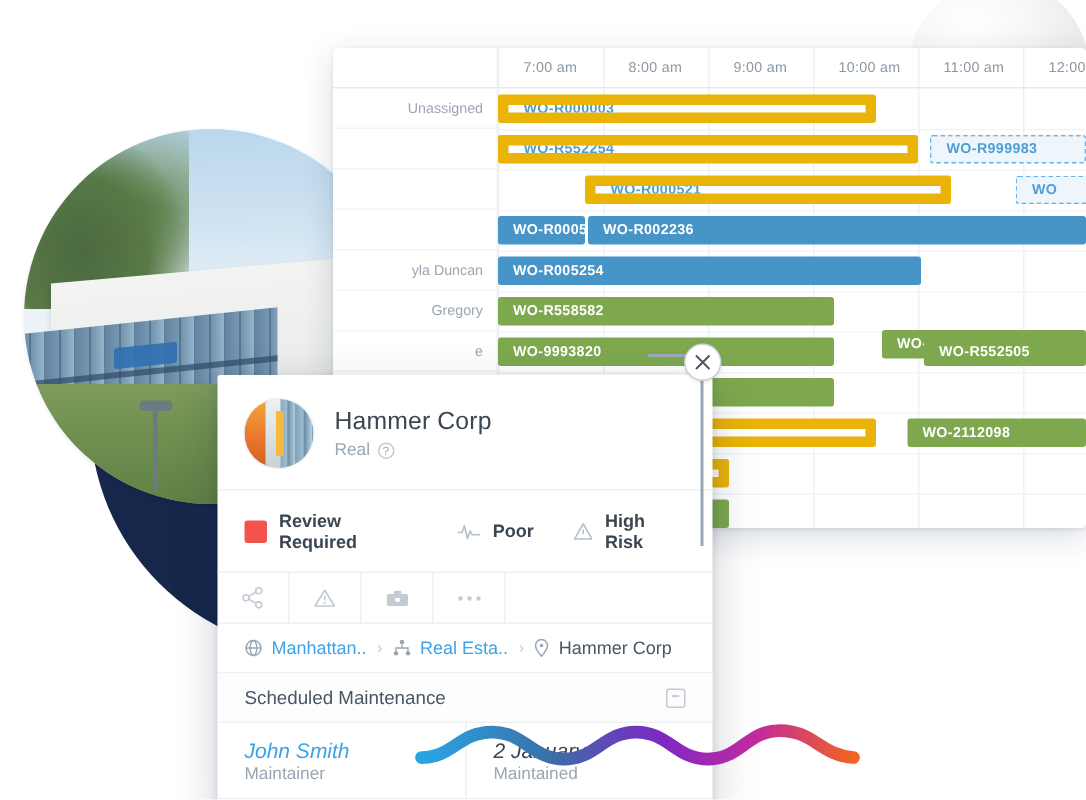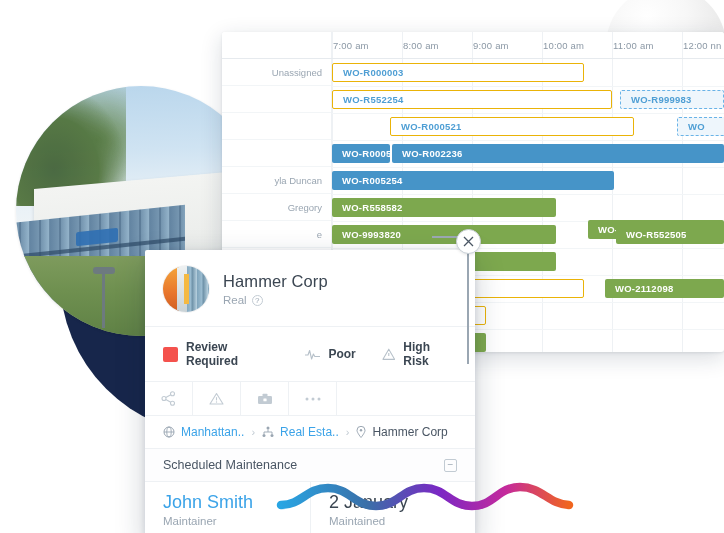--- a/index.html
+++ b/index.html
@@ -92,39 +92,39 @@
     overflow:hidden;
   }
   .g-head{
     display:flex; height:27px; border-bottom:1px solid #e6eaee; background:#fff;
   }
   .g-corner{ width:110px; flex:none; border-right:1px solid #eef1f4; }
   .g-cols{ flex:1; display:flex; }
   .g-col{
     width:70px; flex:none; border-left:1px solid #eef1f4;
     font-size:9.5px; color:#8b98a5; letter-spacing:.2px;
-    display:flex; align-items:center; padding-left:0;
+    display:flex; align-items:center; padding-left:16px;
   }
   .g-body{ position:relative; height:293px; display:flex; }
   .g-names{ width:110px; flex:none; border-right:1px solid #eef1f4; }
   .g-name{
     height:27px; display:flex; align-items:center; justify-content:flex-end;
     padding-right:9px; font-size:9.5px; color:#9aa6b2;
     border-bottom:1px solid #f2f5f7;
   }
   .g-grid{ flex:1; position:relative; }
   .g-vline{ position:absolute; top:0; bottom:0; width:1px; background:#eef1f4; }
   .g-hline{ position:absolute; left:0; right:0; height:1px; background:#f2f5f7; }
   .bar{
     position:absolute; height:19px; border-radius:2px;
     font-size:9.5px; font-weight:700; letter-spacing:.25px;
     display:flex; align-items:center; padding-left:10px;
     white-space:nowrap; overflow:hidden;
   }
-  .bar.blue-outline{ background:#fff; border:1px solid #eab308; color:#4e9ed4; }
+  .bar.blue-outline{ background:#fff; border:7px solid #eab308; color:#4e9ed4; }
   .bar.blue-fill{ background:#4694c8; color:#fff; }
   .bar.blue-dashed{ background:#eef6fc; border:1px dashed #69b3e7; color:#4e9ed4; }
   .bar.green-fill{ background:#7da84e; color:#fff; }
 
   
   .card{
     position:absolute; left:145px; top:250px; width:330px; height:290px;
     background:#fff;
     border-radius:2px;
     box-shadow:0 10px 30px rgba(20,35,60,.22), 0 2px 6px rgba(20,35,60,.12);
@@ -177,21 +177,21 @@
     background:#fdfdfe;
   }
   .collapse{
     width:13px; height:13px; border:1px solid #c2cbd3; border-radius:2px;
     display:flex; align-items:center; justify-content:center; color:#9aa6b2; font-size:10px; line-height:1;
   }
   .grid2{ display:flex; }
   .cellcol{ flex:1; }
   .cell{ padding:10px 18px; border-bottom:1px solid #eef1f4; }
   .cellcol + .cellcol .cell{ border-left:1px solid #eef1f4; }
-  .cv{ font-size:18px; color:#3b4652; }
+  .cv{ font-size:14px; color:#3b4652;font-style:italic; }
   .cv.link{ color:#3ba3e8; }
   .cl{ font-size:11.5px; color:#9aa6b2; margin-top:2px; }
 
   
   .closebtn{
     position:absolute; left:456px; top:229px; width:25px; height:25px;
     border-radius:50%; background:#fff; border:1px solid #c9d0d7;
     display:flex; align-items:center; justify-content:center;
     box-shadow:0 1px 3px rgba(0,0,0,.10); z-index:9;
   }

